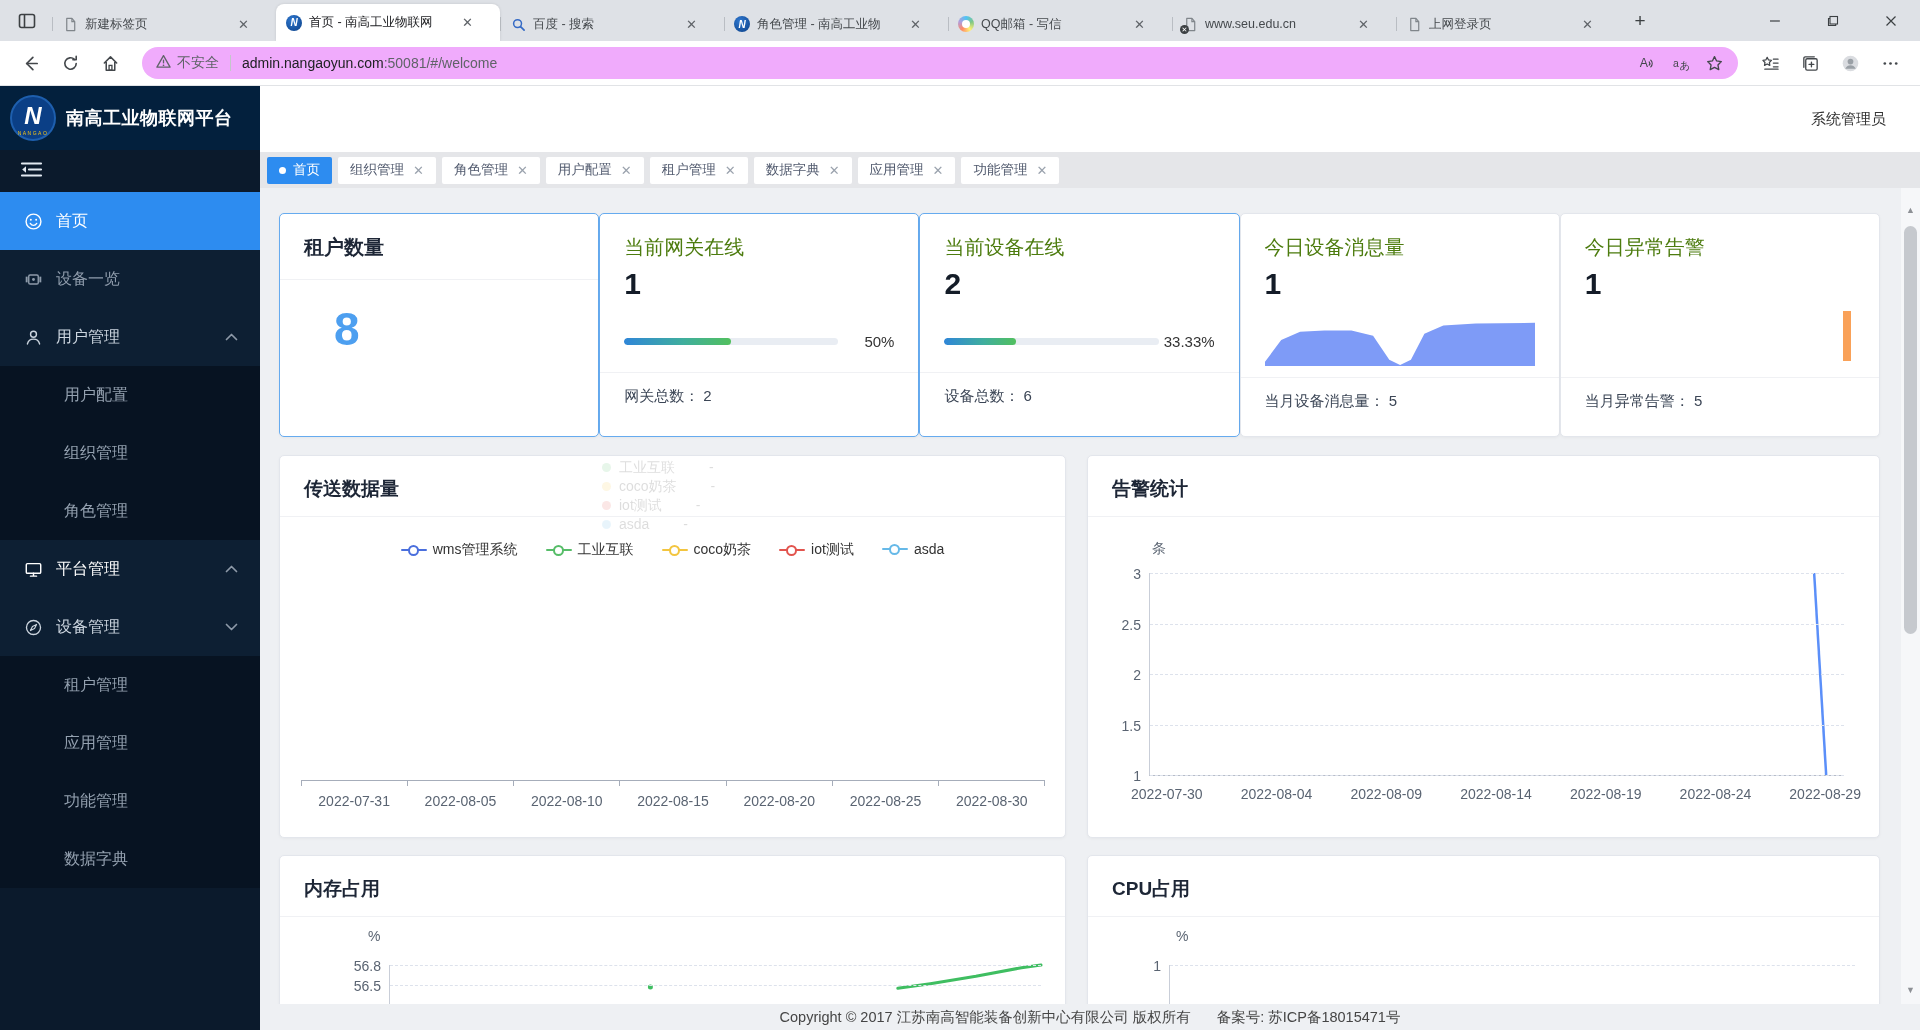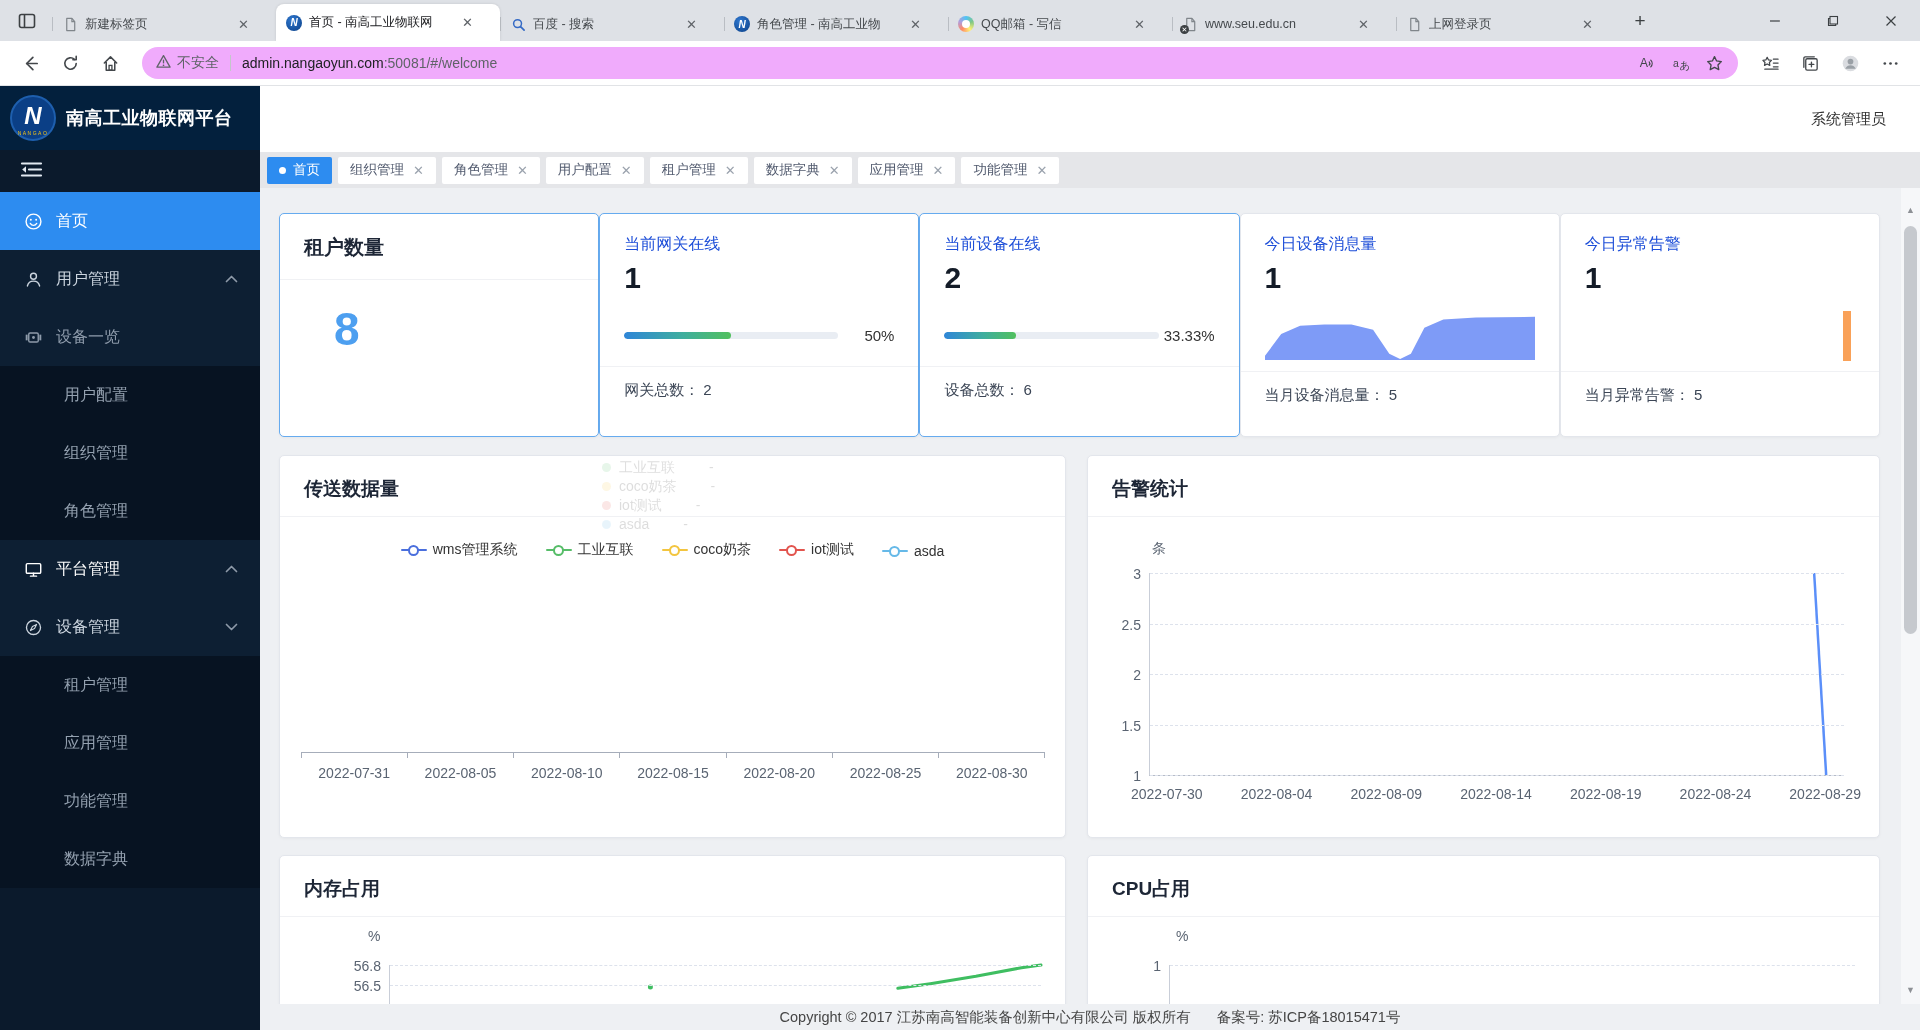--- a/index.html
+++ b/index.html
@@ -63,51 +63,51 @@
   .ptab .x { color:#9aa2ad; font-size:13px; }
   .ptab.active { background:var(--accent); color:#fff; gap:7px; }
   .ptab .dot { width:7px; height:7px; border-radius:50%; background:#fff; }
 
   .content { position:relative; flex:1; background:#eef0f3; overflow:hidden; }
   .card { background:#fff; border:1px solid #e3e6ec; border-radius:5px; box-shadow:0 1px 3px rgba(0,0,0,.04); }
   .cards { position:absolute; left:19px; top:25px; width:1601px; height:224px; display:flex; }
   .scard { flex:1; padding:20px 24px; position:relative; overflow:hidden; }
   .scard.blue { border-color:#66abef; }
   .divider { border-top:1px solid #f0f1f4; margin:0 -24px; }
-  .scard-title { font-size:16px; color:#1d4ed8; }
+  .scard-title { font-size:20px; color:#4d7c0f; }
   .scard-title.big { font-size:20px; font-weight:bold; color:#1d2636; }
   .scard-num { font-size:30px; font-weight:bold; color:#141c28; margin-top:6px; line-height:34px; }
   .big-num { font-size:46px; color:#4d9ff0; font-weight:600; margin:24px 0 0 30px; line-height:50px; }
   .prog-row { display:flex; align-items:center; margin-top:36px; height:8px; }
   .prog-track { flex:1; height:7px; border-radius:4px; background:#e9edf3; overflow:hidden; }
   .prog-fill { height:100%; border-radius:4px; background:linear-gradient(90deg,#2f86d8 0%,#3fae9e 55%,#52c05e 100%); }
   .prog-label { width:56px; text-align:right; font-size:15px; color:#333; flex:none; }
   .scard-foot { margin-top:14px; font-size:15px; color:#3c4656; }
   .area-wrap { margin:13px -0px 0; height:52px; }
   .alert-bar { position:absolute; right:28px; top:97px; width:8px; height:50px; background:#f9a158; }
 
   .chart-row { position:absolute; left:19px; display:flex; gap:21px; }
   .ccard { padding:20px 24px; position:relative; overflow:hidden; }
   .ccard-title { font-size:19px; font-weight:bold; color:#1d2636; position:relative; z-index:2; }
   .ccard .divider { margin:14px -24px 0; }
   .tcard { width:787px; height:383px; }
   .acard { width:793px; height:383px; }
   .bcard { height:400px; }
 
-  .legend { display:flex; justify-content:center; align-items:flex-end; gap:28px; margin-top:24px; position:relative; z-index:2; }
+  .legend { display:flex; justify-content:center; align-items:flex-start; gap:28px; margin-top:24px; position:relative; z-index:2; }
   .lg-item { display:flex; align-items:center; gap:6px; font-size:14px; color:#333; }
   .lg-marker { position:relative; width:26px; height:10px; flex:none; }
   .lg-line { position:absolute; top:4px; left:0; right:0; height:2px; border-radius:1px; }
   .lg-circle { position:absolute; left:7px; top:0; width:11px; height:11px; border-radius:50%; border:2px solid; background:#fff; }
   .ghost-tip { position:absolute; left:322px; top:2px; opacity:.14; font-size:14px; color:#111; z-index:1; line-height:19px; }
   .ghost-tip .gt-row { display:flex; align-items:center; gap:8px; }
   .gt-dot { width:9px; height:9px; border-radius:50%; }
   .gt-dash { margin-left:26px; }
 
-  .xaxis { position:absolute; left:21px; right:20px; bottom:56px; border-top:1px solid #a6adba; }
+  .xaxis { position:absolute; left:21px; right:20px; bottom:28px; border-top:1px solid #a6adba; }
   .ticks { display:flex; justify-content:space-between; height:5px; }
   .tickmark { width:1px; height:5px; background:#a6adba; }
   .xlabels { display:flex; margin-top:7px; }
   .xlabels .xl { flex:1; text-align:center; font-size:14px; color:#5a6472; white-space:nowrap; }
 
   .unit-label { position:absolute; font-size:14px; color:#5a6472; z-index:2; }
   .aplot { position:absolute; left:61px; right:35px; top:117px; height:203px; border-left:1px solid #c9ced8; border-bottom:1px solid #b6bcc8; }
   .gridline { position:absolute; left:0; right:0; border-top:1px dashed #dde2ec; }
   .ylab { position:absolute; right:calc(100% + 9px); transform:translateY(-50%); font-size:14px; color:#5a6472; white-space:nowrap; }
   .axlabels { position:absolute; left:43px; right:18px; top:330px; display:flex; justify-content:space-between; }
@@ -320,44 +320,44 @@
             <span class="mi-icon">
               <svg viewBox="0 0 20 20">
                 <circle cx="10" cy="10" r="7.8" fill="none" stroke="currentColor" stroke-width="1.5"></circle>
                 <circle cx="7.2" cy="8.2" r="1" fill="currentColor"></circle>
                 <circle cx="12.8" cy="8.2" r="1" fill="currentColor"></circle>
                 <path d="M6.6 12c.9 1.4 2.1 2 3.4 2s2.5-.6 3.4-2" fill="none" stroke="currentColor" stroke-width="1.4" stroke-linecap="round"></path>
               </svg>
             </span>
             <span>首页</span>
           </div>
-          <div class="mi">
-            <span class="mi-icon">
-              <svg viewBox="0 0 20 20">
-                <circle cx="10" cy="6.6" r="3.1" fill="none" stroke="currentColor" stroke-width="1.5"></circle>
-                <path d="M3.6 16.8c.8-3.5 3.4-5.1 6.4-5.1s5.6 1.6 6.4 5.1" fill="none" stroke="currentColor" stroke-width="1.5" stroke-linecap="round"></path>
-              </svg>
-            </span>
-            <span>用户管理</span>
-            <span class="mi-caret">
-              <svg viewBox="0 0 13 8">
-                <path d="M1.5 6.5l5-5 5 5" fill="none" stroke="currentColor" stroke-width="1.7" stroke-linecap="round" stroke-linejoin="round"></path>
-              </svg>
-            </span>
-          </div>
           <div class="mi dim">
             <span class="mi-icon">
               <svg viewBox="0 0 20 20">
                 <rect x="1.8" y="7" width="2" height="6" fill="currentColor"></rect>
                 <rect x="5" y="5.2" width="10" height="9.6" rx="1.4" fill="none" stroke="currentColor" stroke-width="1.5"></rect>
                 <rect x="16.2" y="7" width="2" height="6" fill="currentColor"></rect>
                 <circle cx="10" cy="10" r="1.5" fill="currentColor"></circle>
               </svg>
             </span>
             <span>设备一览</span>
+          </div>
+          <div class="mi">
+            <span class="mi-icon">
+              <svg viewBox="0 0 20 20">
+                <circle cx="10" cy="6.6" r="3.1" fill="none" stroke="currentColor" stroke-width="1.5"></circle>
+                <path d="M3.6 16.8c.8-3.5 3.4-5.1 6.4-5.1s5.6 1.6 6.4 5.1" fill="none" stroke="currentColor" stroke-width="1.5" stroke-linecap="round"></path>
+              </svg>
+            </span>
+            <span>用户管理</span>
+            <span class="mi-caret">
+              <svg viewBox="0 0 13 8">
+                <path d="M1.5 6.5l5-5 5 5" fill="none" stroke="currentColor" stroke-width="1.7" stroke-linecap="round" stroke-linejoin="round"></path>
+              </svg>
+            </span>
           </div>
           <div class="mi sub">
             <span>用户配置</span>
           </div>
           <div class="mi sub">
             <span>组织管理</span>
           </div>
           <div class="mi sub">
             <span>角色管理</span>
           </div>

